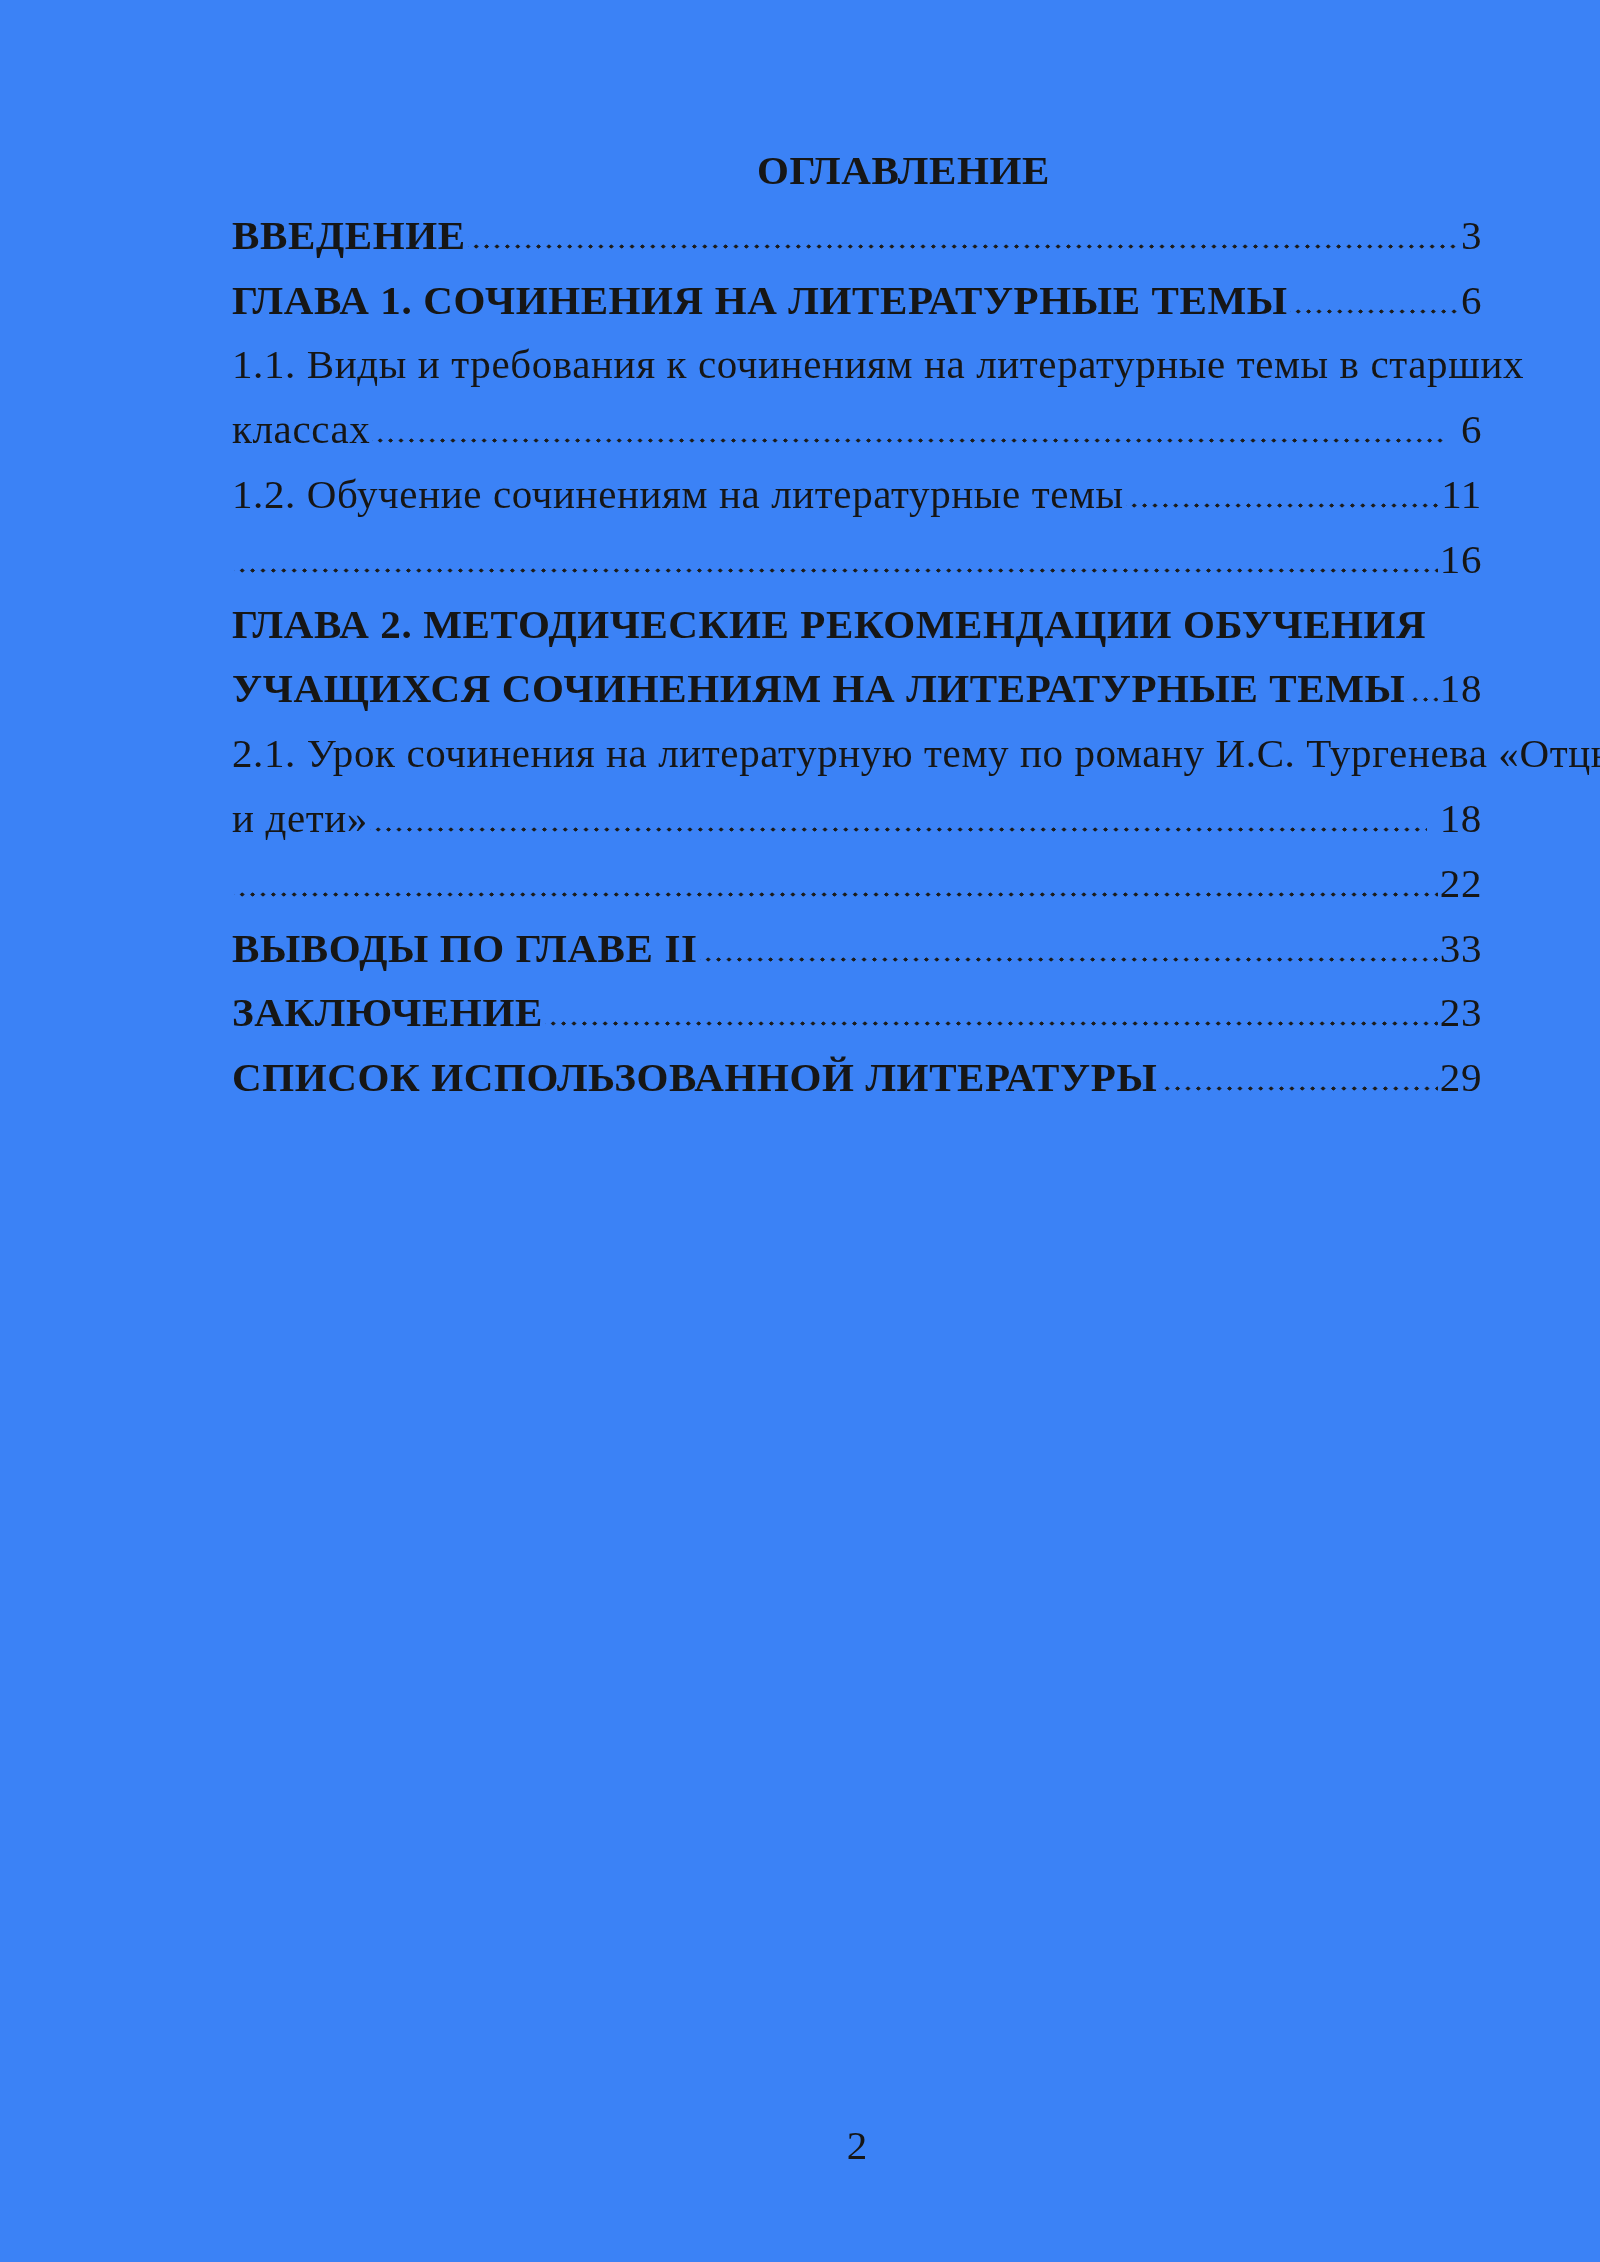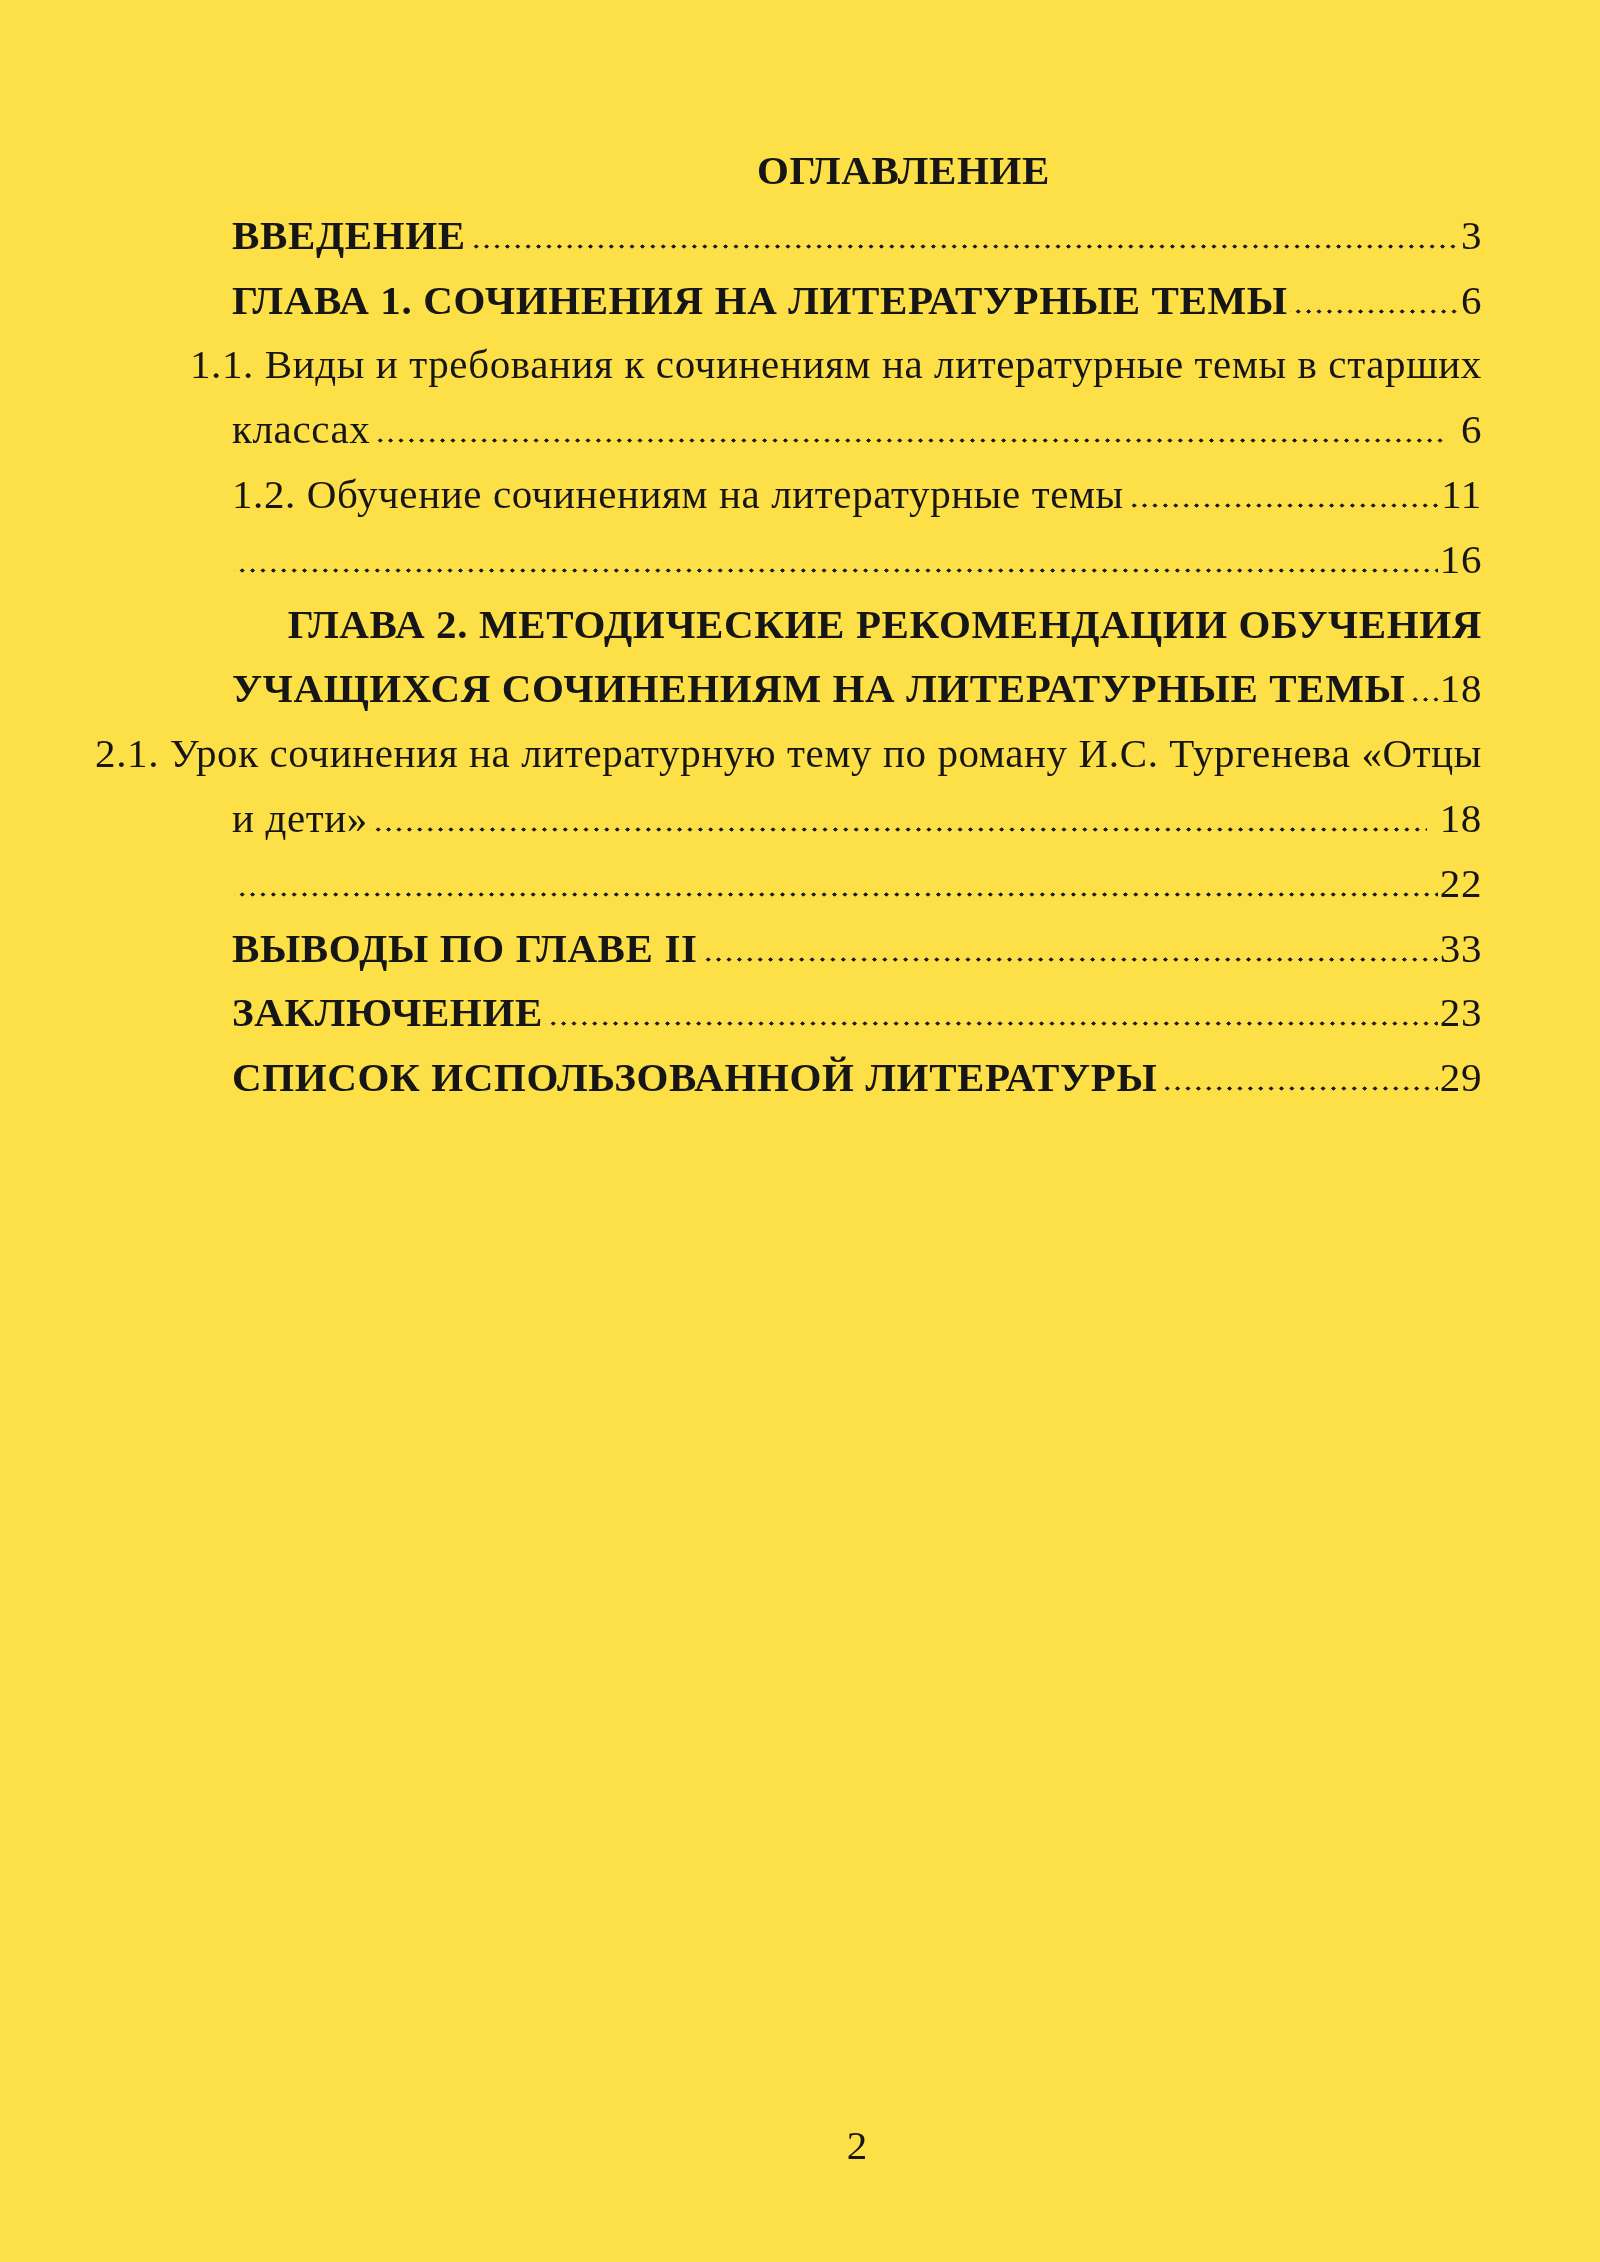--- a/index.html
+++ b/index.html
@@ -11,21 +11,21 @@
     height: 2262px;
     position: relative;
     background: #ffffff;
     color: #161616;
     font-family: "Liberation Serif", "DejaVu Serif", serif;
     overflow: hidden;
   }
   .page {
     position: absolute;
     inset: 0;
-    background: #fde047;
+    background: #3b82f6;
   }
   
   .toc {
     position: absolute;
     left: 232px;
     top: 138px;
     width: 1250px;
     font-size: 41px;
     line-height: 64.8px;
     letter-spacing: 0.015em;
@@ -36,21 +36,20 @@
     padding-left: 93px;
     font-weight: 700;
     height: 64.8px;
     white-space: nowrap;
   }
   .toc-row {
     display: flex;
     align-items: baseline;
     height: 64.8px;
     white-space: nowrap;
-    justify-content: flex-end;
   }
   .toc-row .label {
     white-space: pre;
     flex: 0 0 auto;
   }
   .toc-row.bold .label {
     font-weight: 700;
   }
   
   .dots {

